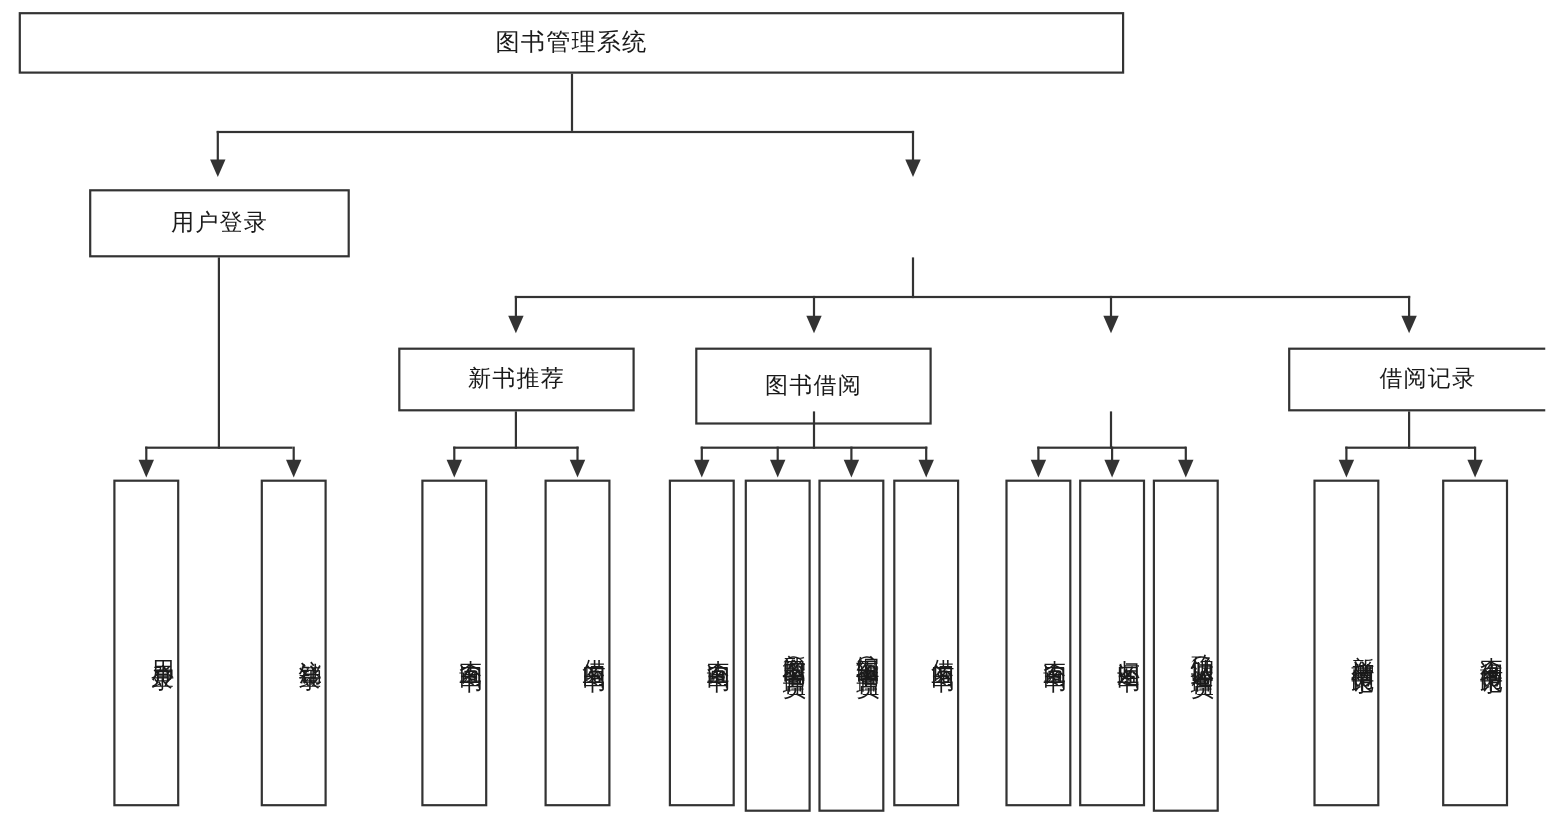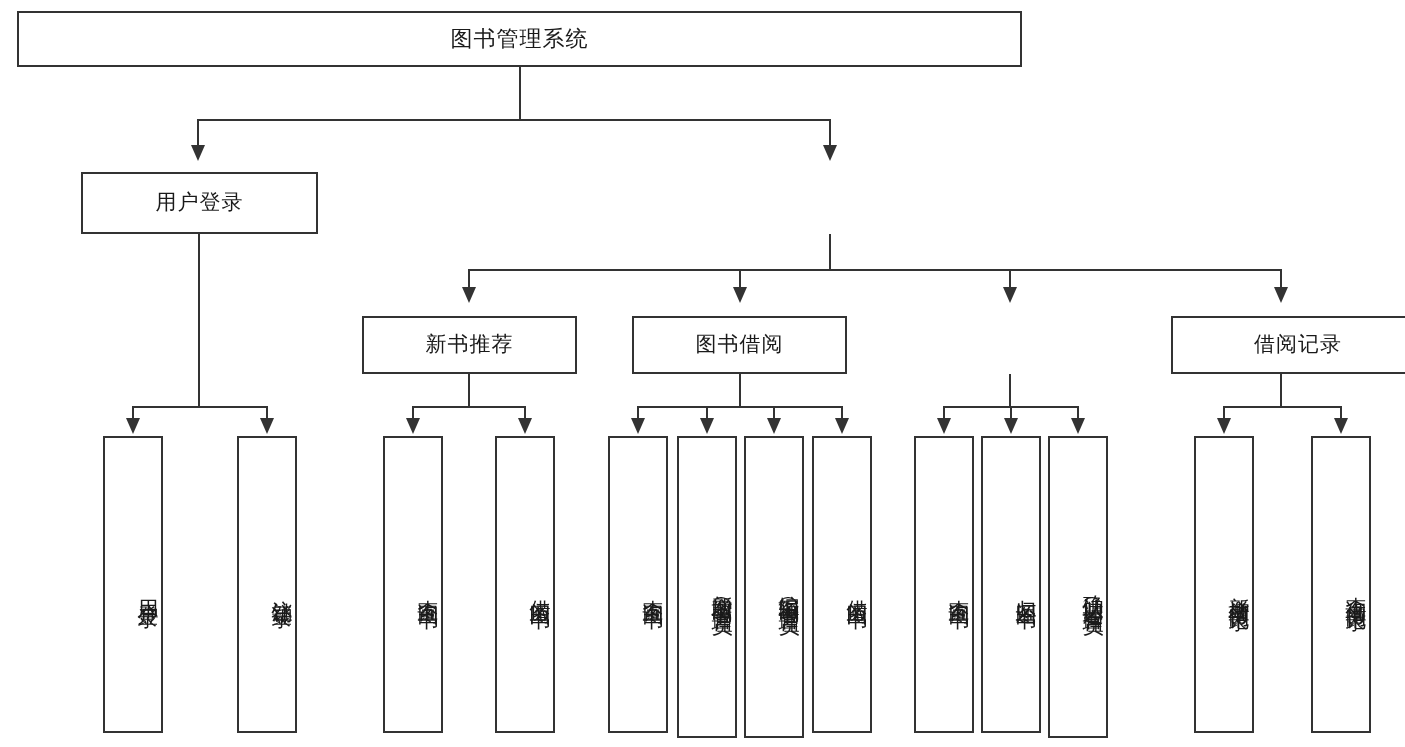--- a/index.html
+++ b/index.html
@@ -100,21 +100,21 @@
   <div class="edge edge-v" style="left:468px; top:269px; width:2px; height:20px;"></div>
   <div class="arrow" style="left:462px; top:287px;"></div>
   <div class="edge edge-v" style="left:739px; top:269px; width:2px; height:20px;"></div>
   <div class="arrow" style="left:733px; top:287px;"></div>
   <div class="edge edge-v" style="left:1009px; top:269px; width:2px; height:20px;"></div>
   <div class="arrow" style="left:1003px; top:287px;"></div>
   <div class="edge edge-v" style="left:1280px; top:269px; width:2px; height:20px;"></div>
   <div class="arrow" style="left:1274px; top:287px;"></div>
 
   <div class="node node-h" style="left:362px; top:316px; width:215px; height:58px;">新书推荐</div>
-  <div class="node node-h" style="left:632px; top:316px; width:215px; height:58px;">图书借阅</div>
+  <div class="node node-h" style="left:632px; top:316px; width:215px; height:70px;">图书借阅</div>
   <div class="node node-h" style="left:1171px; top:316px; width:254px; height:58px;">借阅记录</div>
 
   <div class="edge edge-v" style="left:468px; top:374px; width:2px; height:34px;"></div>
   <div class="edge edge-h" style="left:412px; top:406px; width:114px; height:2px;"></div>
   <div class="edge edge-v" style="left:412px; top:406px; width:2px; height:14px;"></div>
   <div class="arrow" style="left:406px; top:418px;"></div>
   <div class="edge edge-v" style="left:524px; top:406px; width:2px; height:14px;"></div>
   <div class="arrow" style="left:518px; top:418px;"></div>
 
   <div class="edge edge-v" style="left:739px; top:374px; width:2px; height:34px;"></div>

